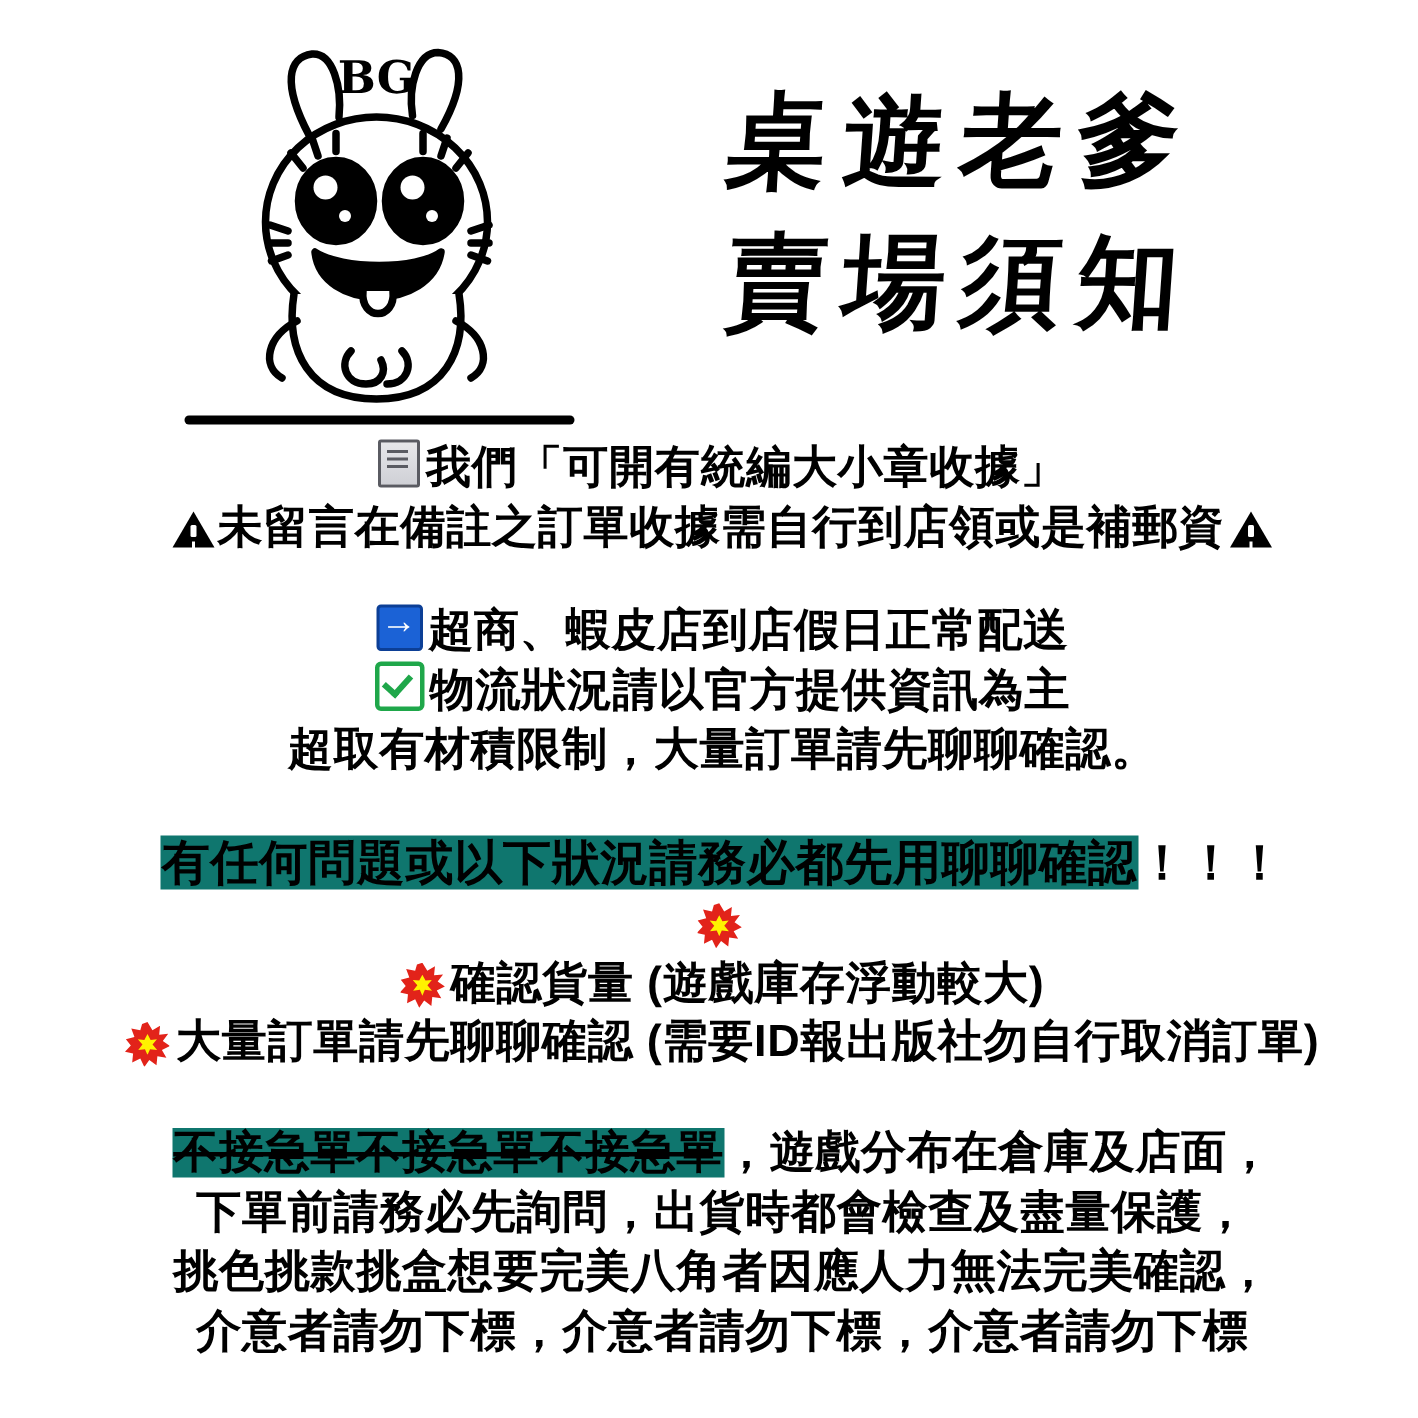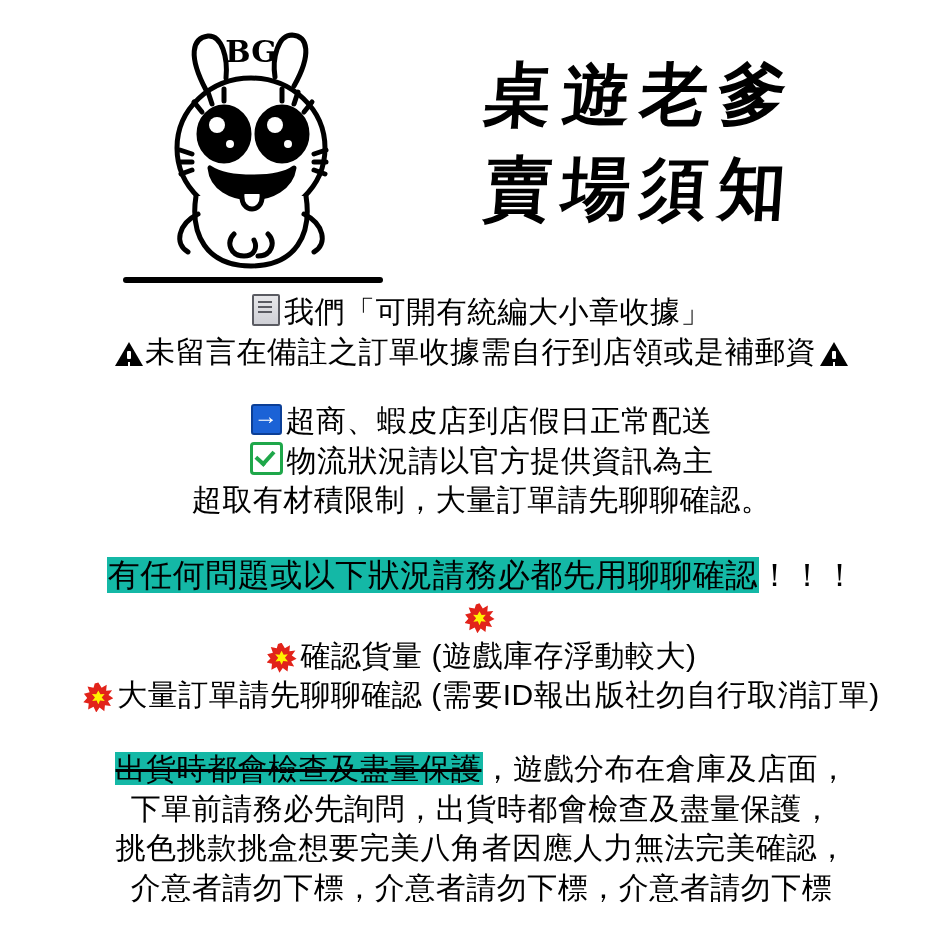--- a/index.html
+++ b/index.html
@@ -65,29 +65,29 @@
     top: 268px;
     width: 945px;
     text-align: center;
   }
 
   .line {
     font-size: 30px;
     line-height: 1.32;
     white-space: nowrap;
     letter-spacing: 0.5px;
-    font-weight: 400;
+    font-weight: 700;
     padding-left: 18px;
   }
   .spacer-md { height: 30px; }
   .spacer-lg { height: 34px; }
 
   .big { font-size: 32px; }
   .hl {
-    background: #14b8a6;
+    background: #0f766e;
     padding: 0 1px;
   }
   .strike {
     text-decoration: line-through;
     text-decoration-thickness: 3px;
     text-decoration-color: #000;
   }
 
   
   .glyph {
@@ -285,20 +285,20 @@
     <div class="line">
       <span class="glyph g-boom"></span><span>確認貨量 (遊戲庫存浮動較大)</span>
     </div>
     <div class="line">
       <span class="glyph g-boom"></span><span>大量訂單請先聊聊確認 (需要ID報出版社勿自行取消訂單)</span>
     </div>
 
     <div class="spacer-lg"></div>
 
     <div class="line">
-      <span class="hl strike">出貨時都會檢查及盡量保護</span><span>，遊戲分布在倉庫及店面，</span>
+      <span class="hl strike">不接急單不接急單不接急單</span><span>，遊戲分布在倉庫及店面，</span>
     </div>
     <div class="line">下單前請務必先詢問，出貨時都會檢查及盡量保護，</div>
     <div class="line">挑色挑款挑盒想要完美八角者因應人力無法完美確認，</div>
     <div class="line">介意者請勿下標，介意者請勿下標，介意者請勿下標</div>
 
   </div>
 </div>
 
 </body></html>

